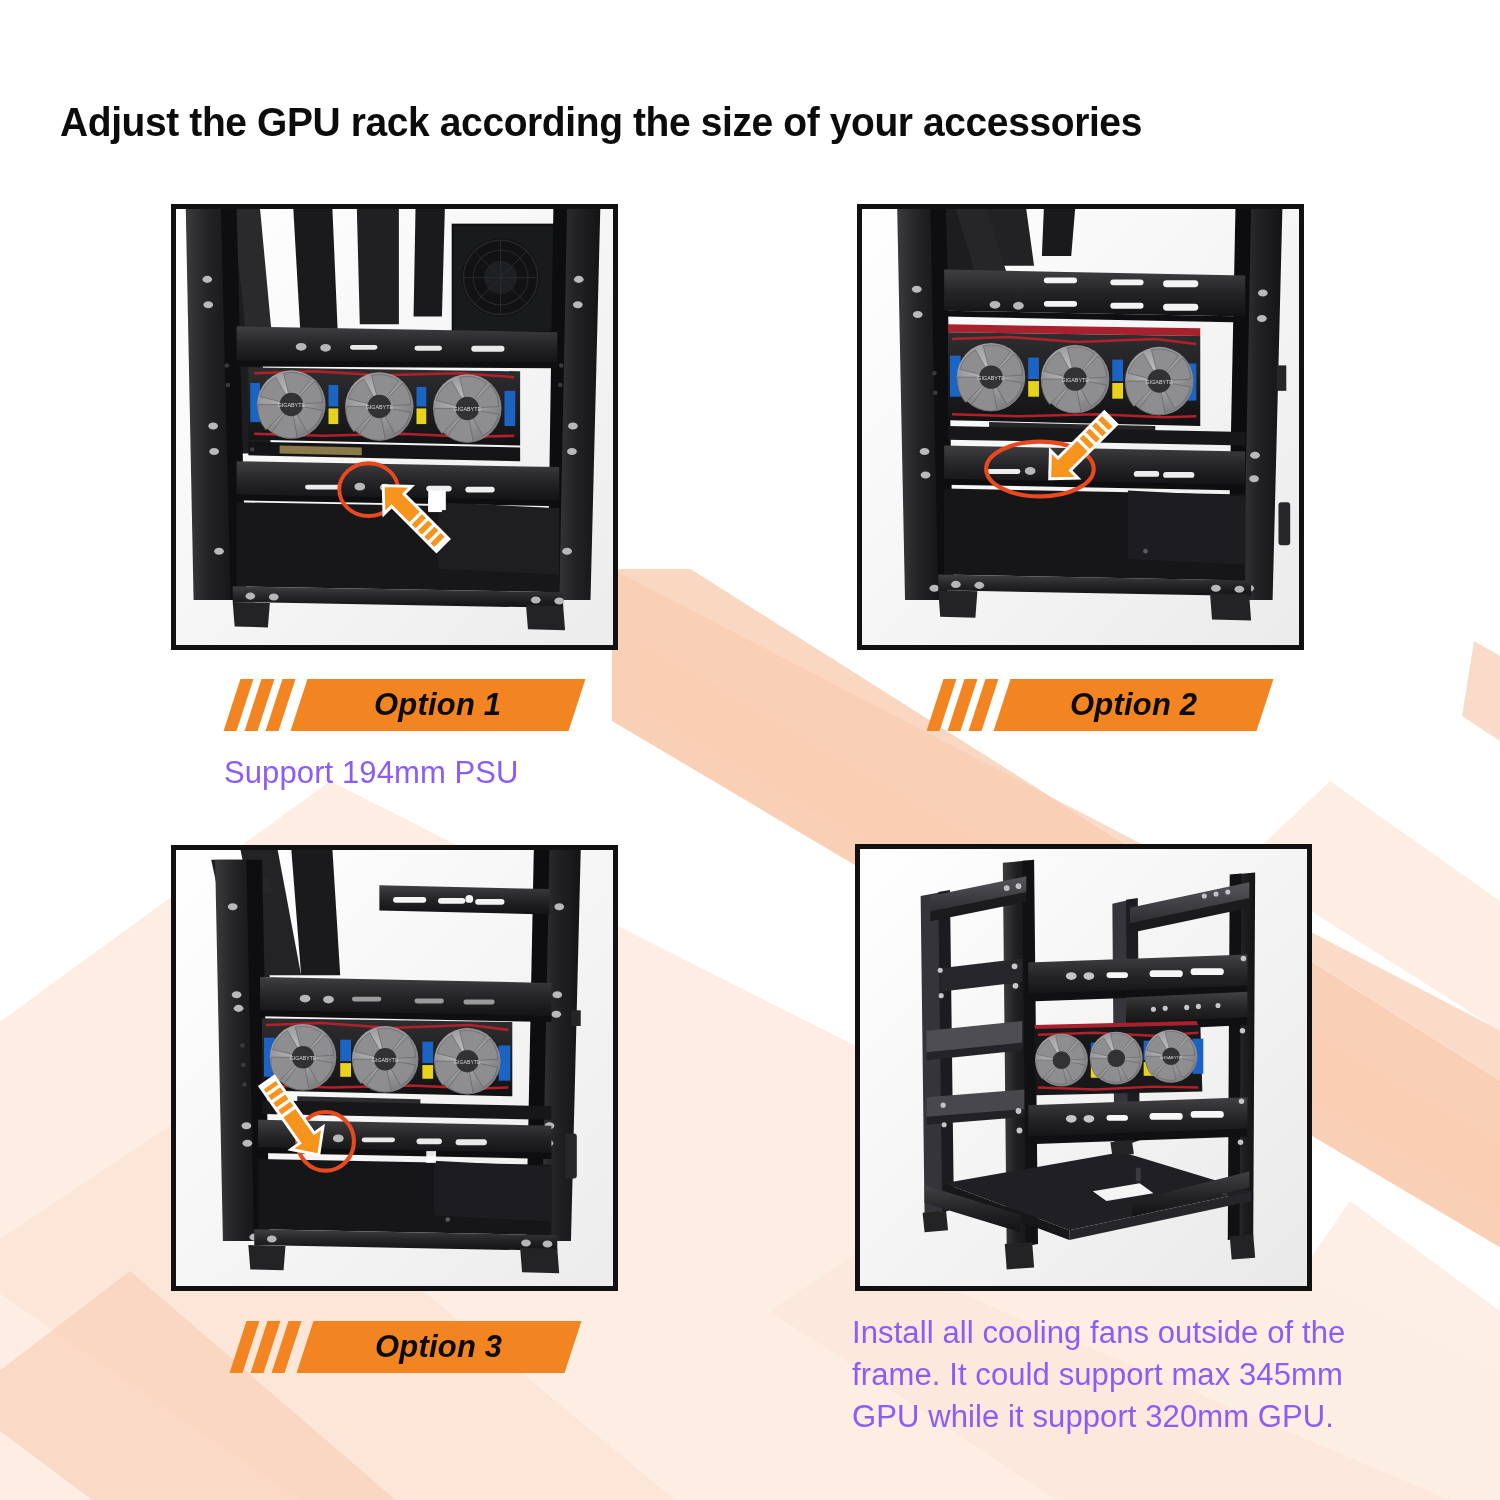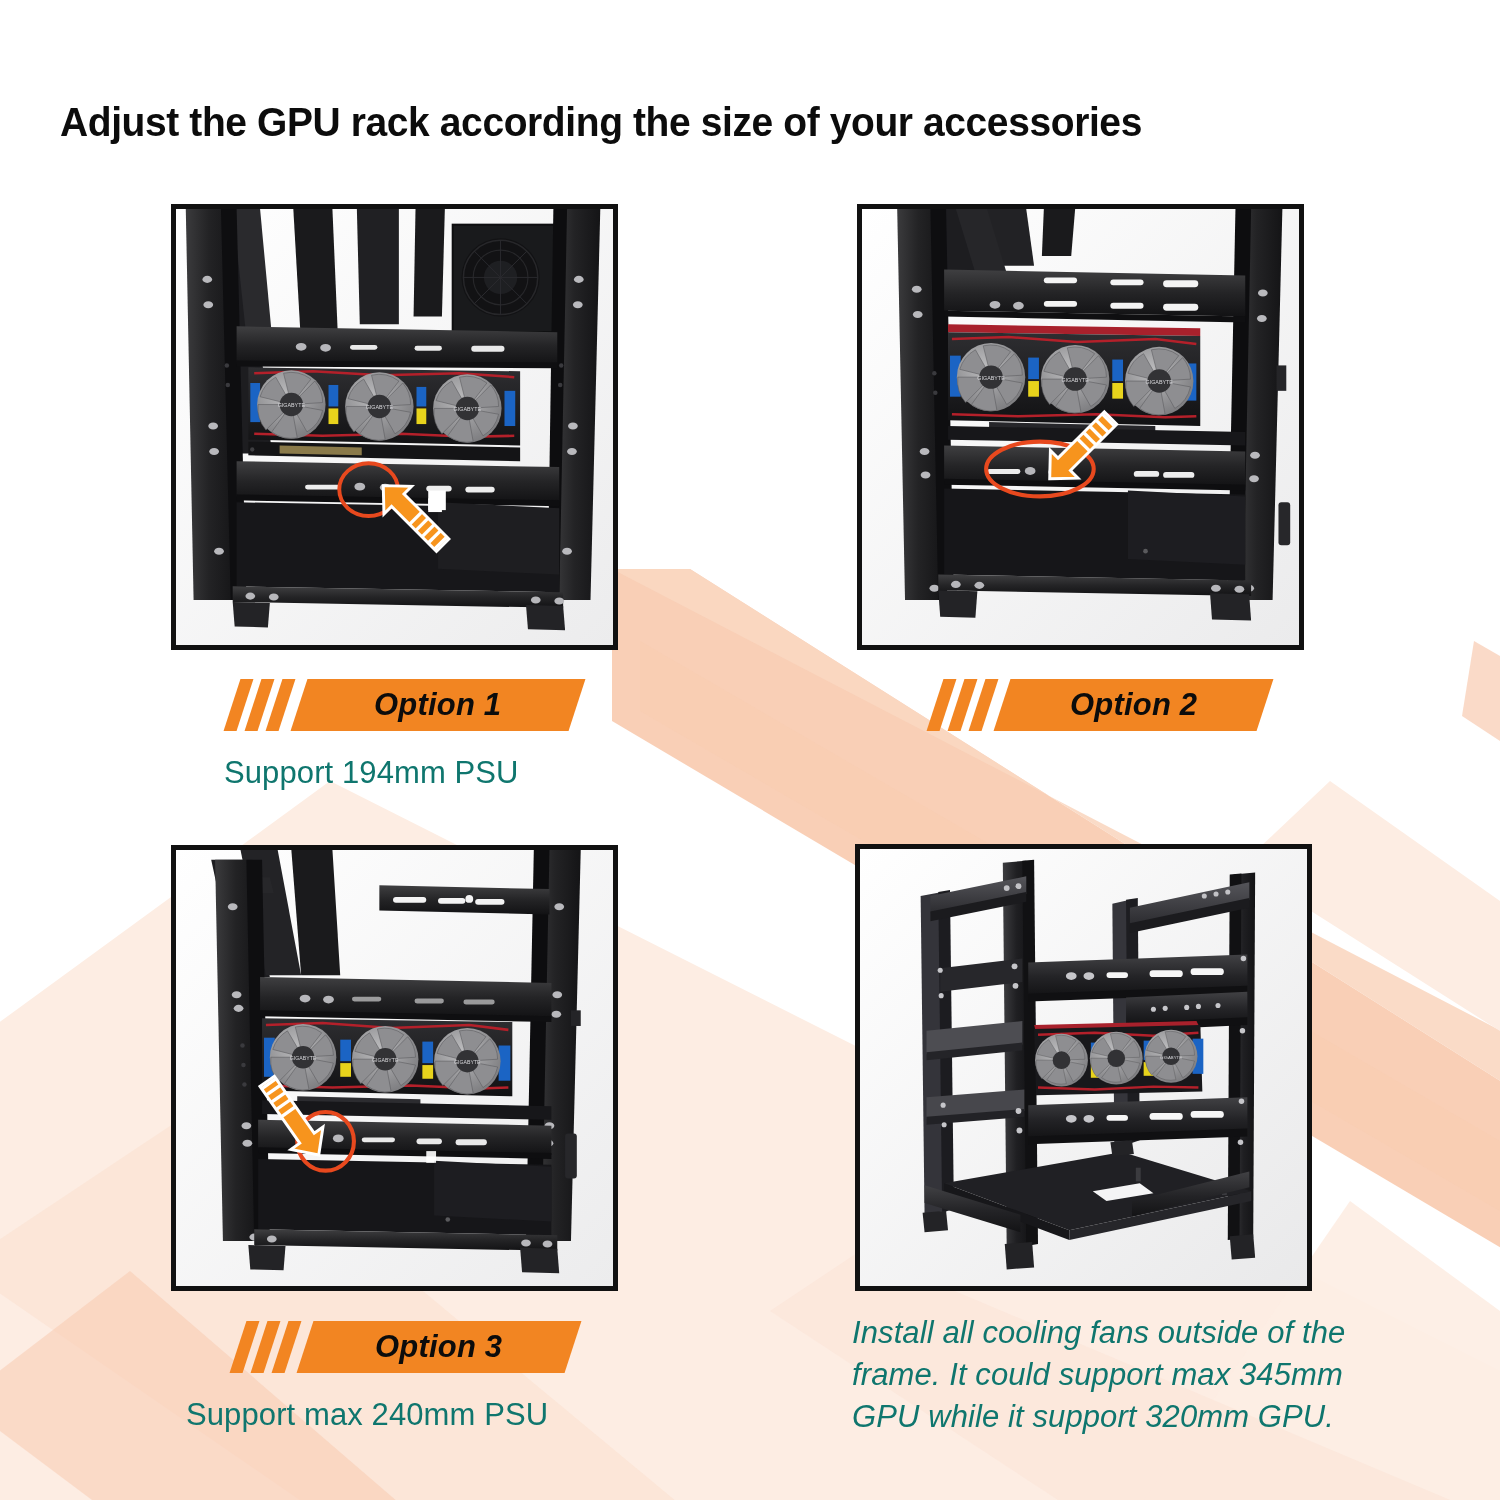--- a/index.html
+++ b/index.html
@@ -55,27 +55,27 @@
     transform:skewX(18deg);
     font-size:31px;font-weight:bold;font-style:italic;
     color:#0c0c0c;letter-spacing:0.2px;
     font-family:"Liberation Sans", sans-serif;
     white-space:nowrap;
   }
 
   
   .caption{
     position:absolute;z-index:3;
-    font-size:31px;color:#0f766e;font-weight:400;
+    font-size:31px;color:#8b5cf6;font-weight:400;
     font-family:"Liberation Sans", sans-serif;
     line-height:1.32;
     letter-spacing:0.1px;
     white-space:nowrap;
   }
-  .caption.multi{white-space:normal;width:500px;line-height:1.36;font-style:italic;}
+  .caption.multi{white-space:normal;width:500px;line-height:1.36;}
 </style>
 </head>
 <body>
 
 <div id="page">
 
   <svg class="bg-bands" viewBox="0 0 1500 1500">
     <defs>
       <clipPath id="pageclip">
           <rect x="0" y="0" width="1500" height="1500"></rect>
@@ -852,17 +852,16 @@
       <div class="stripe" style="left:31px;"></div>
       <div class="stripe" style="left:52px;"></div>
     </div>
     <div class="badge-body" style="left:77px;width:268px;">
       <span class="badge-label">Option 3</span>
     </div>
   </div>
 
   <div class="caption" style="left:224px;top:732px;">Support 194mm PSU</div>
 
-  <div class="caption" style="left:186px;top:1374px;">Support max 240mm PSU</div>
 
   <div class="caption multi" style="left:852px;top:1291px;">Install all cooling fans outside of the frame. It could support max 345mm GPU while it support 320mm GPU.</div>
 
 </div>
 
 </body></html>

